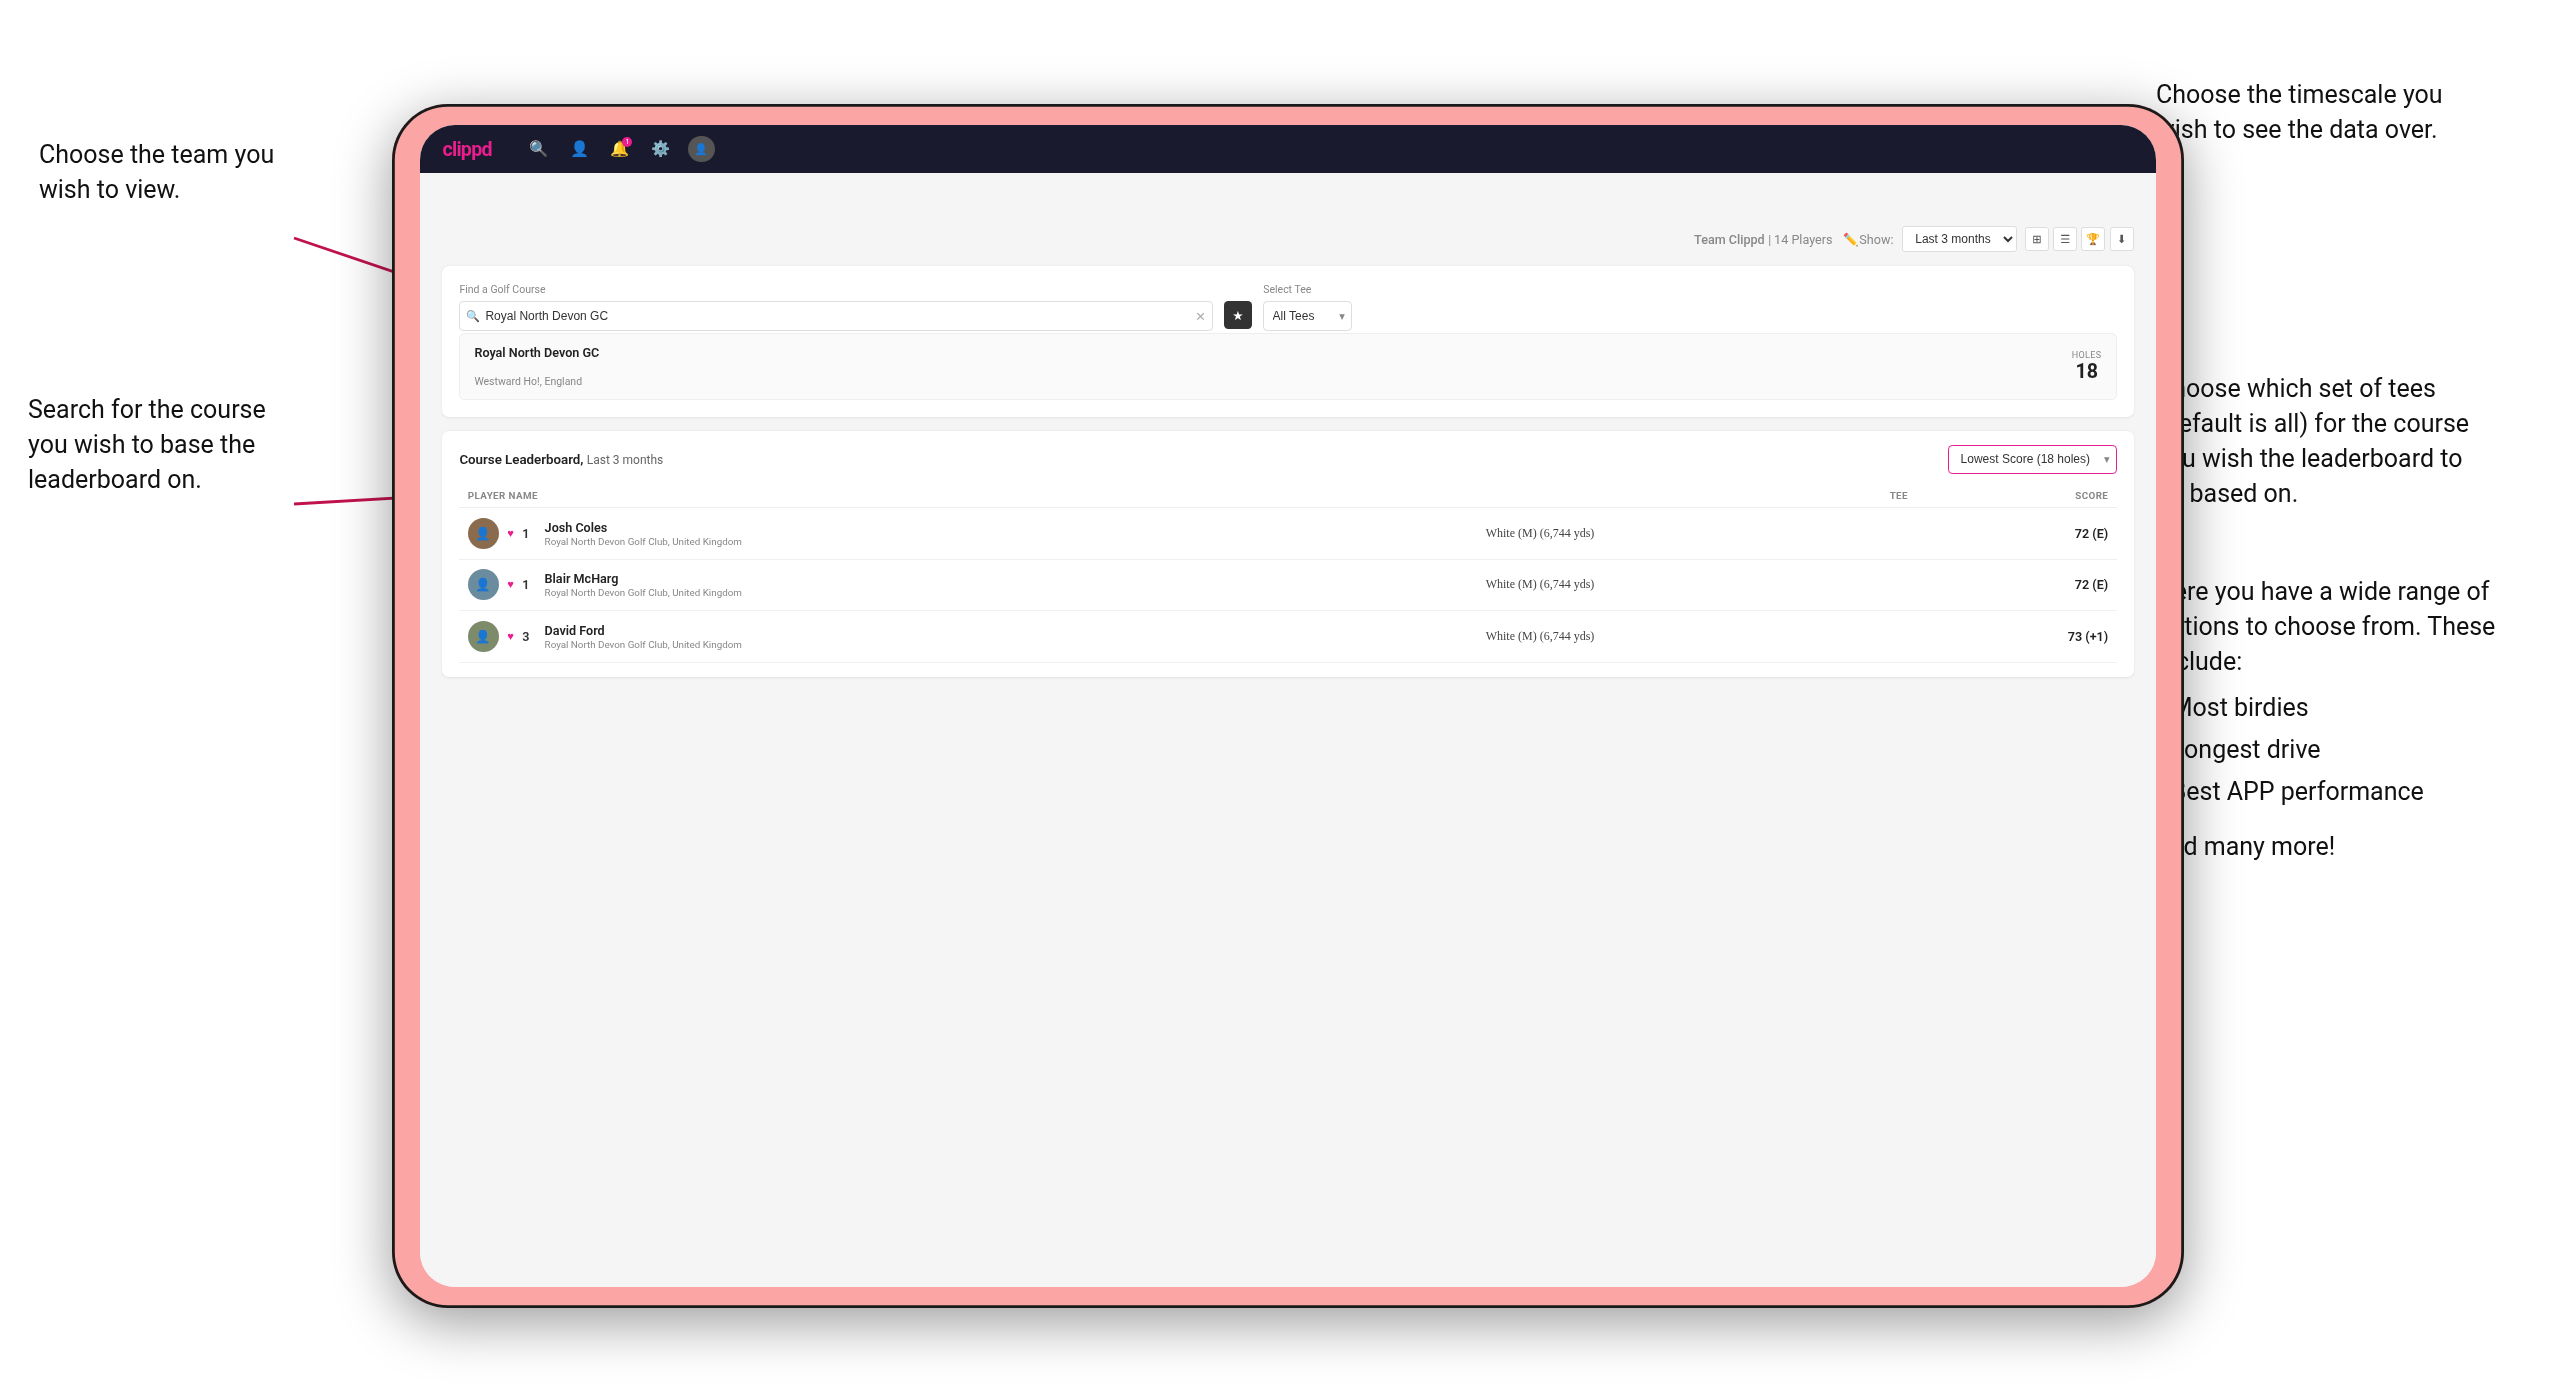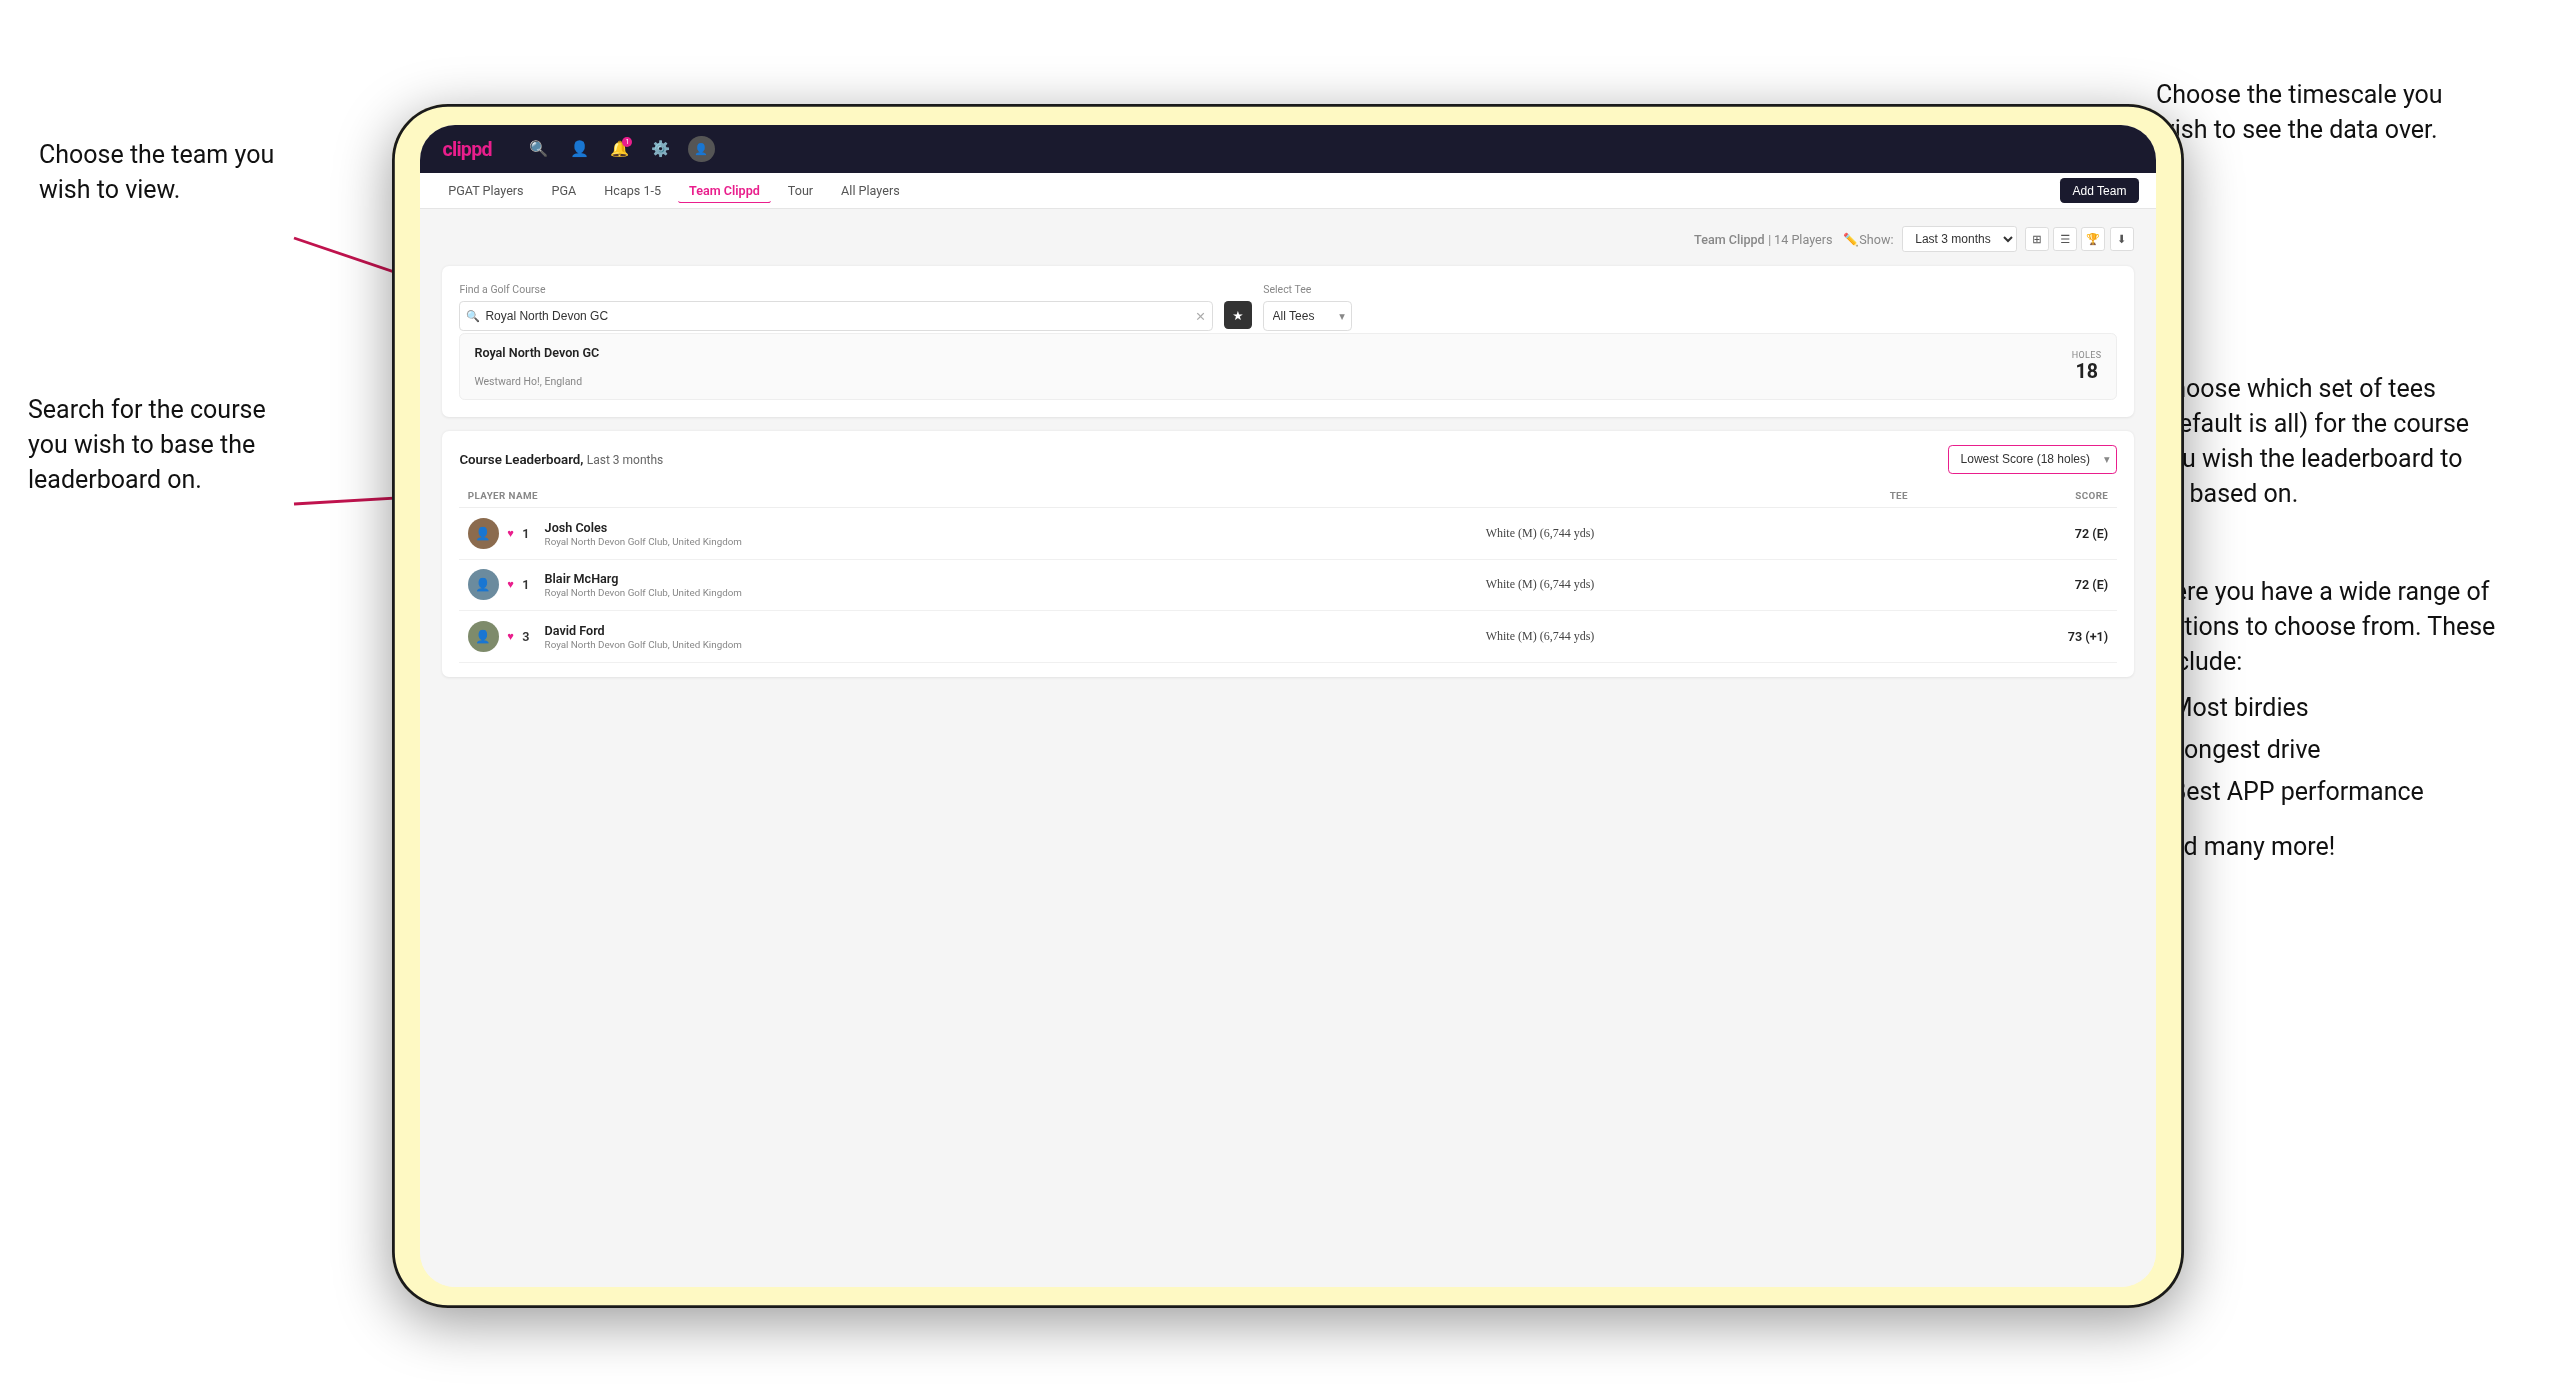--- a/index.html
+++ b/index.html
@@ -21,21 +21,21 @@
       max-width: 266px;
     }
 
     
     .tablet-shell {
       position: absolute;
       left: 392px;
       top: 104px;
       width: 1792px;
       height: 1204px;
-      background: #fef9c3;
+      background: #fca5a5;
       border-radius: 56px;
       box-shadow: 0 14px 56px rgba(0,0,0,0.4), inset 0 0 0 2.8px #1a1a1a;
     }
 
     .tablet-screen {
       position: absolute;
       left: 28px;
       top: 21px;
       right: 28px;
       bottom: 21px;
@@ -585,31 +585,20 @@
         <div class="nav-icon-btn">👤</div>
         <div class="nav-icon-btn">
           🔔
           <div class="badge">1</div>
         </div>
         <div class="nav-icon-btn">⚙️</div>
         <div class="nav-avatar">👤</div>
       </div>
     </div>
 
-    <div class="subnav">
-      <div class="subnav-item">PGAT Players</div>
-      <div class="subnav-item">PGA</div>
-      <div class="subnav-item">Hcaps 1-5</div>
-      <div class="subnav-item active">Team Clippd</div>
-      <div class="subnav-item">Tour</div>
-      <div class="subnav-item">All Players</div>
-      <div class="subnav-right">
-        <button class="add-team-btn">Add Team</button>
-      </div>
-    </div>
 
     <div class="main-content">
 
       <div class="team-header">
         <div style="display:flex; align-items:center; gap:5.6px;">
           <span class="team-title">
             <span>Team Clippd</span>
             <span style="color:#888; font-size:12px; font-weight:400;">
               | <span>14 Players</span>
             </span>

